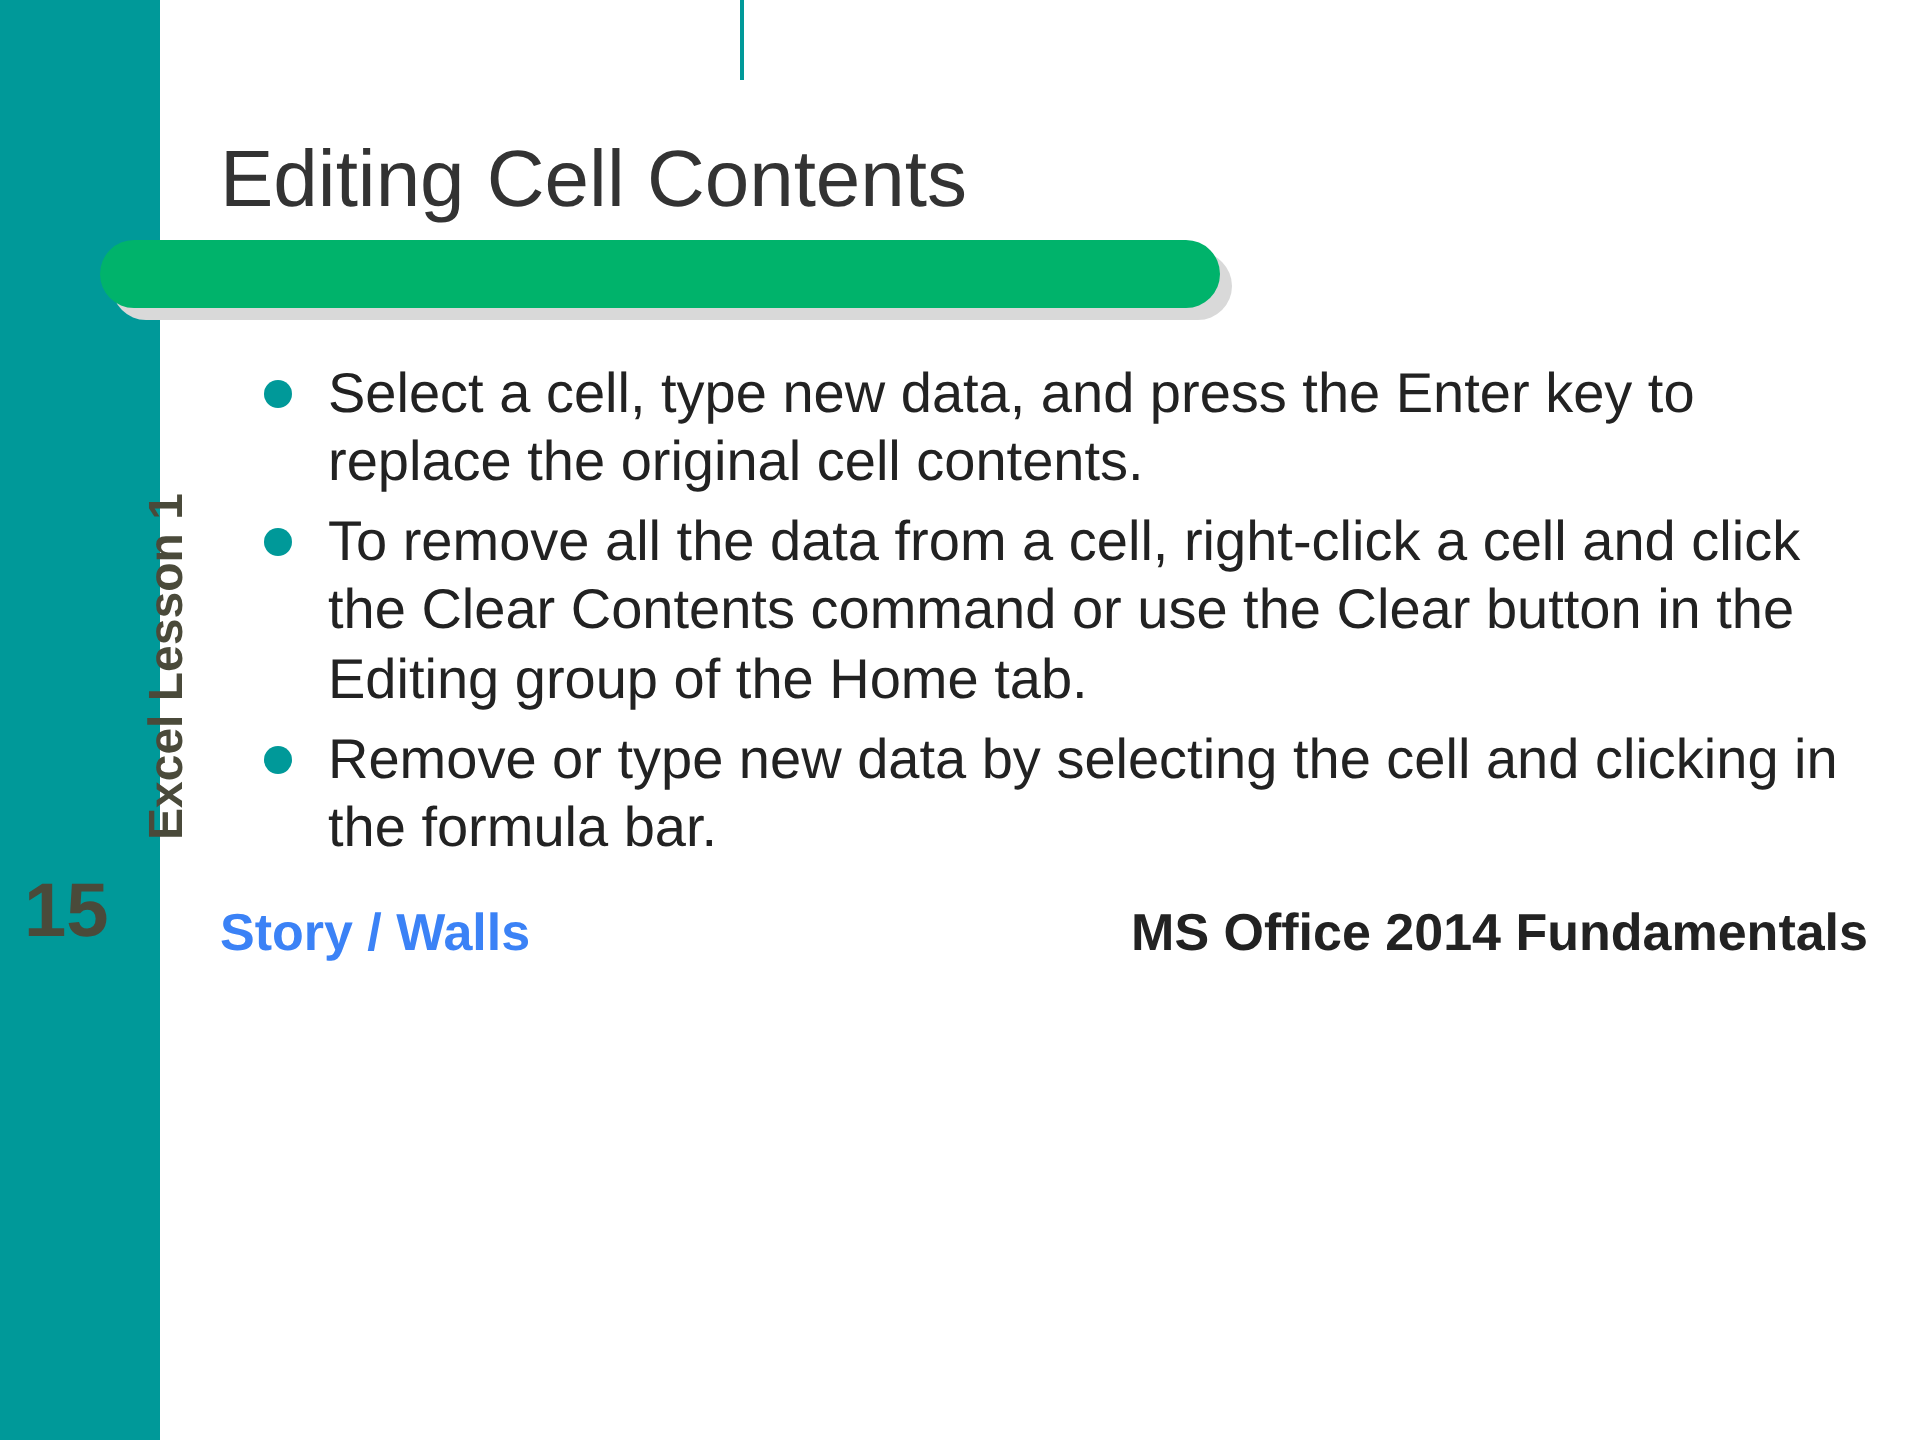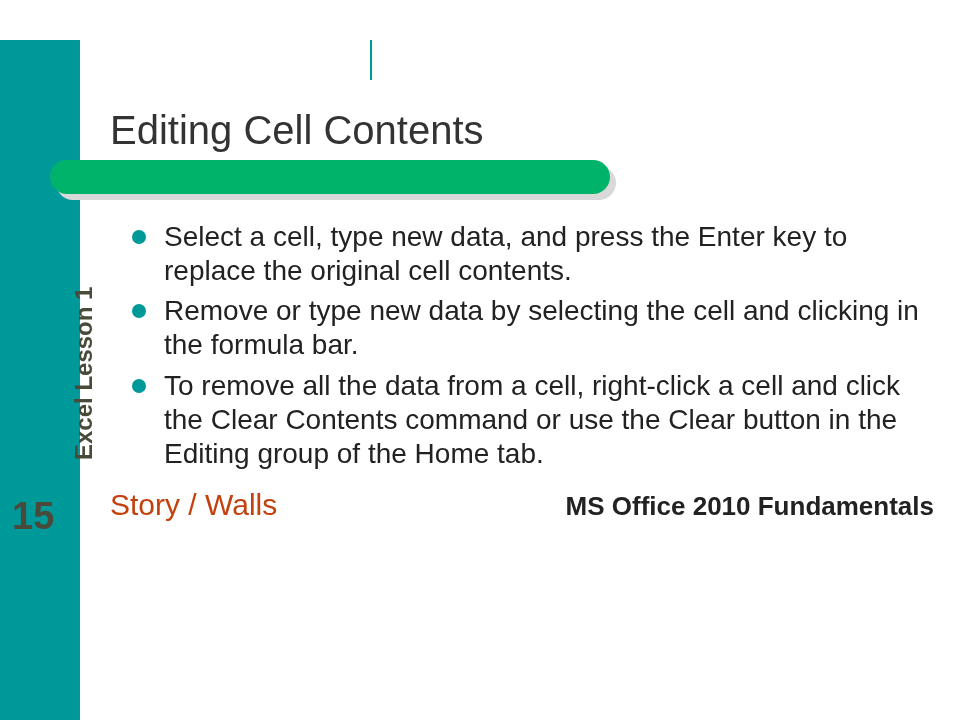--- a/index.html
+++ b/index.html
@@ -2,21 +2,20 @@
 <html><head>
 <meta charset="utf-8">
 <style>
   * { margin: 0; padding: 0; box-sizing: border-box; }
   html, body { width: 960px; height: 720px; overflow: hidden; font-family: Arial, Helvetica, sans-serif; }
   .slide {
     position: relative;
     width: 960px;
     height: 506px;
     background: #ffffff;
-    margin-top: 40px;
   }
   .sidebar {
     position: absolute;
     left: 0; top: 0;
     width: 80px; height: 720px;
     background: #009999;
   }
   .vline {
     position: absolute;
     left: 370px; top: 0;
@@ -73,31 +72,31 @@
     left: 70px; top: 420px;
     transform: rotate(-90deg);
     transform-origin: left top;
     font-size: 24px;
     font-weight: bold;
     color: #4a4a3a;
     white-space: nowrap;
   }
   .page-num {
     position: absolute;
-    left: 12px; bottom: 8px;
+    left: 12px; bottom: 28px;
     font-size: 38px;
     font-weight: bold;
     color: #4a4a3a;
   }
   .footer-left {
     position: absolute;
     left: 110px; bottom: 24px;
-    font-size: 30px;
-    font-weight: normal;
-    color: #c2410c;
+    font-size: 26px;
+    font-weight: bold;
+    color: #3b82f6;
   }
   .footer-right {
     position: absolute;
     right: 26px; bottom: 24px;
     font-size: 26px;
     font-weight: bold;
     color: #222222;
   }
 </style>
 </head>
@@ -106,21 +105,21 @@
 <div class="slide">
   <div class="sidebar"></div>
   <div class="vline"></div>
 
   <h1 class="title">Editing Cell Contents</h1>
   <div class="title-bar-shadow"></div>
   <div class="title-bar"></div>
 
   <ul class="bullets">
     <li>Select a cell, type new data, and press the Enter key to replace the original cell contents.</li>
+    <li>To remove all the data from a cell, right-click a cell and click the Clear Contents command or use the Clear button in the Editing group of the Home tab.</li>
     <li>Remove or type new data by selecting the cell and clicking in the formula bar.</li>
-    <li>To remove all the data from a cell, right-click a cell and click the Clear Contents command or use the Clear button in the Editing group of the Home tab.</li>
   </ul>
 
   <div class="side-label">Excel Lesson 1</div>
   <div class="page-num">15</div>
   <div class="footer-left">Story / Walls</div>
-  <div class="footer-right">MS Office 2010 Fundamentals</div>
+  <div class="footer-right">MS Office 2014 Fundamentals</div>
 </div>
 
 </body></html>

